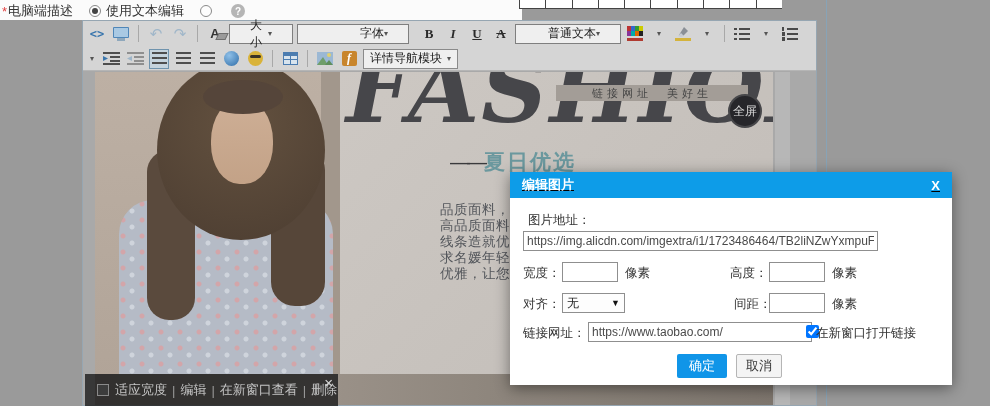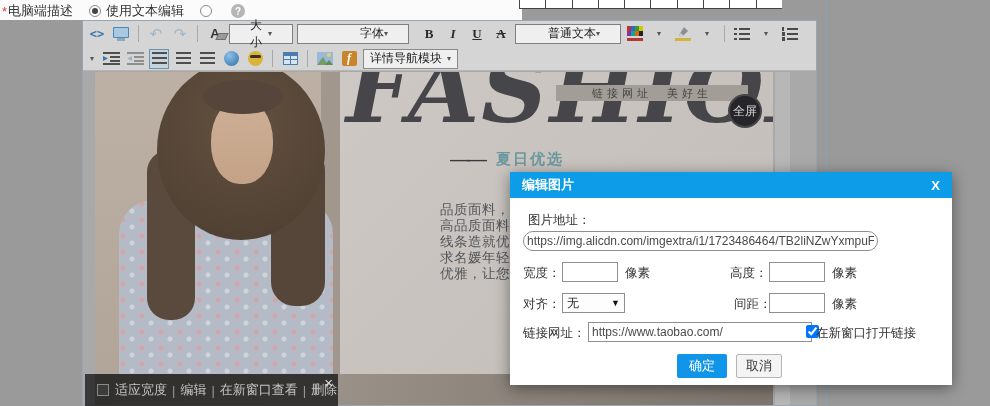--- a/index.html
+++ b/index.html
@@ -59,35 +59,35 @@
   .hairTop { position:absolute; left:62px; top:-12px; width:168px; height:180px; border-radius:50%; background:radial-gradient(circle at 50% 35%, #63513f, #4c3d31); }
   .face { position:absolute; left:116px; top:26px; width:62px; height:86px; border-radius:50% 50% 46% 46%; background:linear-gradient(180deg,#ceaf96,#c3a287); }
   .fringe { position:absolute; left:108px; top:8px; width:80px; height:34px; border-radius:50%; background:#55453a; }
   .panel { position:absolute; left:245px; top:0; right:0; bottom:0; background:linear-gradient(135deg,#cdc8c3,#c1bcb7); }
   .fashion { position:absolute; left:6px; top:-28px; font-family:"DejaVu Serif", serif; font-style:italic; font-weight:600; font-size:92px; line-height:1; letter-spacing:2px; color:#46464a; white-space:nowrap; }
   .tagline { position:absolute; left:216px; top:13px; width:192px; height:16px; background:#a39d97; color:#454545; font-size:11px; letter-spacing:4px; display:flex; align-items:center; justify-content:center; white-space:nowrap; overflow:hidden; }
   .headline { position:absolute; left:100px; top:76px; display:flex; align-items:center; color:#3a3a3c; white-space:nowrap; }
   .hl-light { font-size:27px; }
   .hl-bold { font-size:27px; font-weight:bold; }
   .hl-dash { font-size:20px; margin-left:10px; letter-spacing:-3px; }
-  .hl-accent { font-size:15px; color:#6b989e; margin-left:12px; font-weight:bold; letter-spacing:2px; }
+  .hl-accent { font-size:21px; color:#6b989e; font-weight:bold; letter-spacing:2px; }
   .bodytxt { position:absolute; left:100px; top:130px; font-size:13.5px; line-height:16px; color:#53565b; letter-spacing:0.5px; white-space:nowrap; }
   .bottom-band { position:absolute; left:0; right:0; bottom:0; height:32px; background:linear-gradient(90deg,#867e76,#9a9188 35%,#8d857c 60%,#7e766e); }
   .fullscreen { position:absolute; left:728px; top:94px; width:34px; height:34px; border-radius:50%; background:#26262a; border:2px solid #47474a; color:#dcdcdc; font-size:12px; display:flex; align-items:center; justify-content:center; z-index:10; }
 
   .vline { position:absolute; left:826px; top:0; width:1px; height:406px; background:#87a3b7; z-index:5; }
 
   
   .img-bar { position:absolute; left:85px; top:374px; width:253px; height:32px; background:rgba(32,32,32,0.83); z-index:60; display:flex; align-items:center; padding-left:12px; font-size:13px; color:#c4c4c4; }
   .img-bar .chk { width:12px; height:12px; background:#3c3c3c; border:1px solid #8a8a8a; margin-right:6px; flex:0 0 auto; }
   .img-bar .pipe { color:#9a9a9a; margin:0 5px; }
   .img-bar .x { position:absolute; right:5px; top:0px; font-size:15px; color:#ddd; }
 
   
-  .dialog { position:absolute; left:510px; top:172px; width:442px; height:213px; background:#fff; z-index:100; box-shadow:0 3px 14px rgba(0,0,0,0.45); }
+  .dialog { position:absolute; left:510px; top:172px; width:442px; height:213px; background:#fff; z-index:100; box-shadow:0 3px 14px rgba(0,0,0,0.45);text-decoration:underline; }
   .dlg-head { height:26px; background:#0d9ce8; color:#fff; display:flex; align-items:center; justify-content:space-between; padding:0 12px; }
   .dlg-title { font-size:13px; font-weight:bold; }
   .dlg-x { font-size:13px; font-weight:bold; cursor:pointer; }
   .dlg-label { position:absolute; font-size:12.5px; color:#333; }
   .dlg-input { position:absolute; height:20px; border:1px solid #8f8f8f; font-size:12px; color:#4a4a4a; padding:0 3px; background:#fff; }
   .dlg-select { position:absolute; height:20px; border:1px solid #8f8f8f; background:#fdfdfd; font-size:12px; color:#222; display:flex; align-items:center; justify-content:space-between; padding:0 4px; }
   .dlg-select .arr { font-size:9px; color:#111; }
   .btn-ok { position:absolute; left:167px; top:182px; width:50px; height:24px; background:#1095e8; color:#fff; border:none; font-size:13px; border-radius:2px; cursor:pointer; }
   .btn-cancel { position:absolute; left:226px; top:182px; width:46px; height:24px; background:#f4f4f4; color:#333; border:1px solid #b5b5b5; font-size:13px; border-radius:2px; cursor:pointer; }
   .dlg-check { position:absolute; left:296px; top:153px; width:13px; height:13px; }
@@ -323,21 +323,21 @@
     <span>删除</span>
     <span class="x">×</span>
   </div>
 
   <div class="dialog">
     <div class="dlg-head">
       <span class="dlg-title">编辑图片</span>
       <span class="dlg-x">X</span>
     </div>
     <span class="dlg-label" style="left:18px;top:40px">图片地址：</span>
-    <input class="dlg-input" style="left: 13px; top: 59px; width: 355px; border-radius: 10px;" value="https://img.alicdn.com/imgextra/i1/1723486464/TB2liNZwYxmpuF">
+    <input class="dlg-input" style="left: 13px; top: 59px; width: 355px;" value="https://img.alicdn.com/imgextra/i1/1723486464/TB2liNZwYxmpuF">
 
     <span class="dlg-label" style="left:13px;top:93px">宽度：</span>
     <input class="dlg-input" style="left: 52px; top: 90px; width: 56px;">
     <span class="dlg-label" style="left:115px;top:93px">像素</span>
     <span class="dlg-label" style="left:220px;top:93px">高度：</span>
     <input class="dlg-input" style="left: 259px; top: 90px; width: 56px;">
     <span class="dlg-label" style="left:322px;top:93px">像素</span>
 
     <span class="dlg-label" style="left:13px;top:124px">对齐：</span>
     <div class="dlg-select" style="left:52px;top:121px;width:63px">

